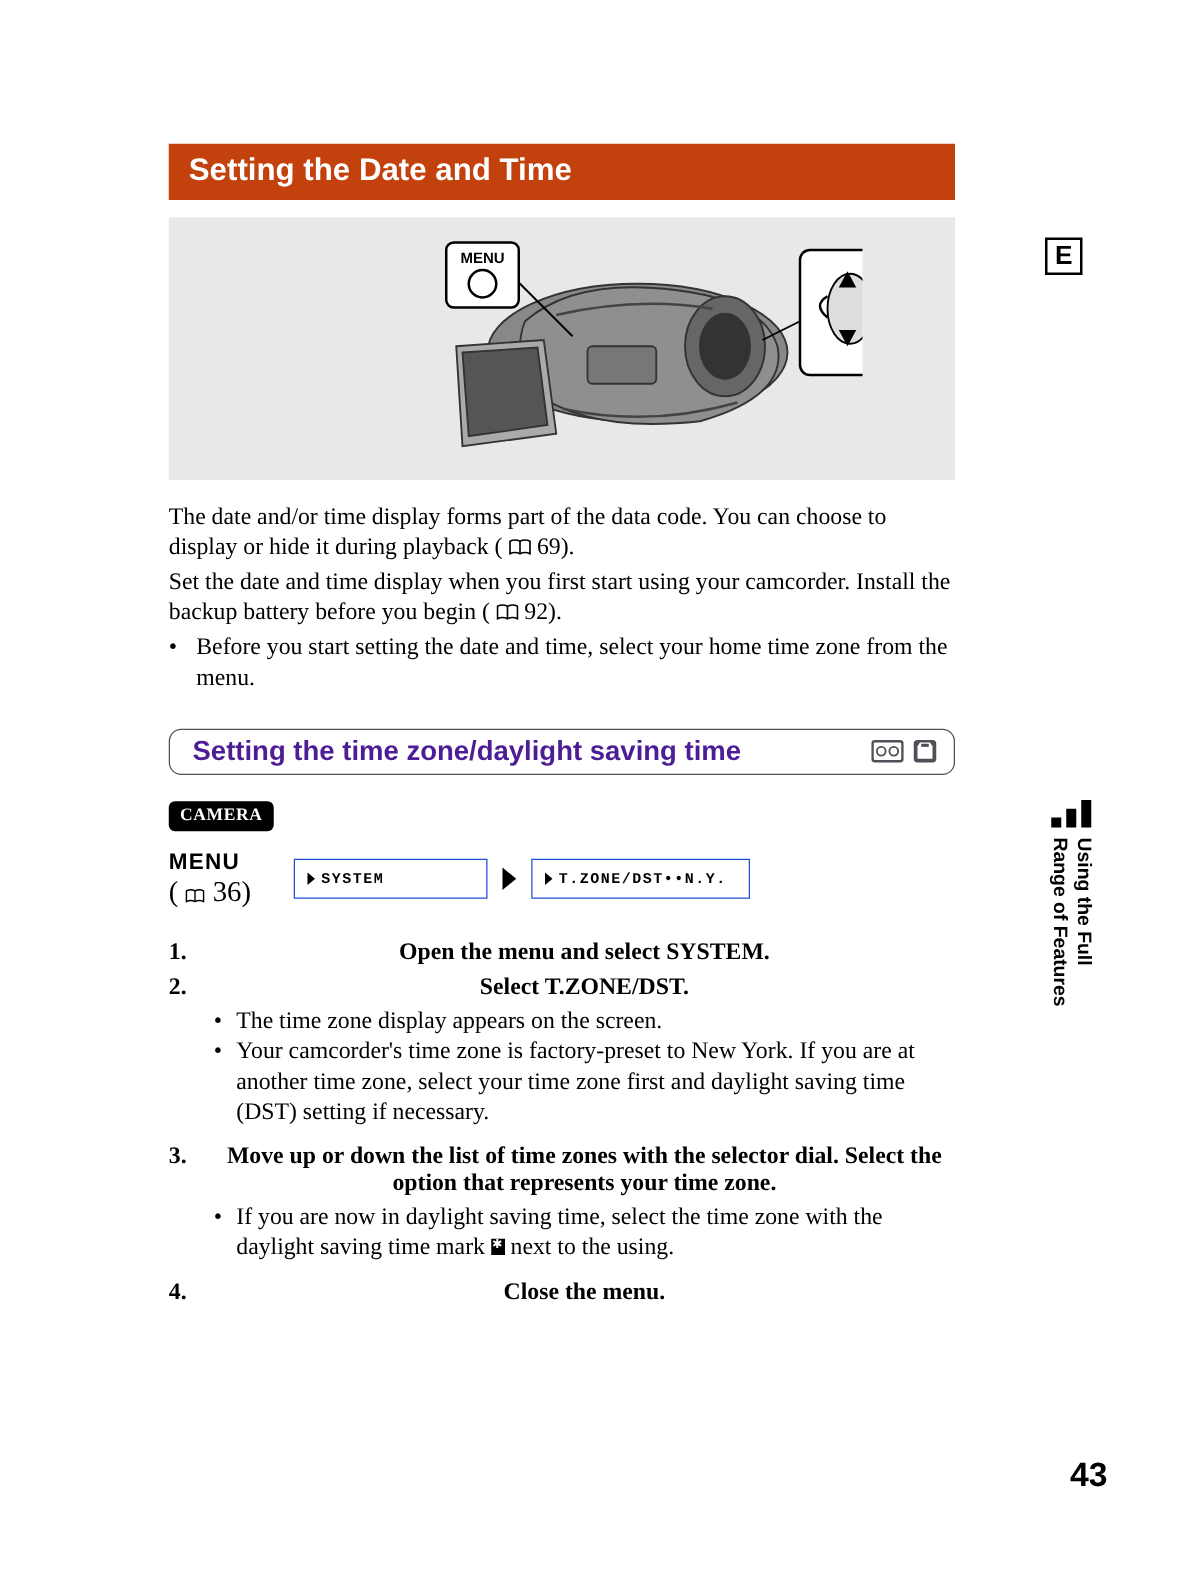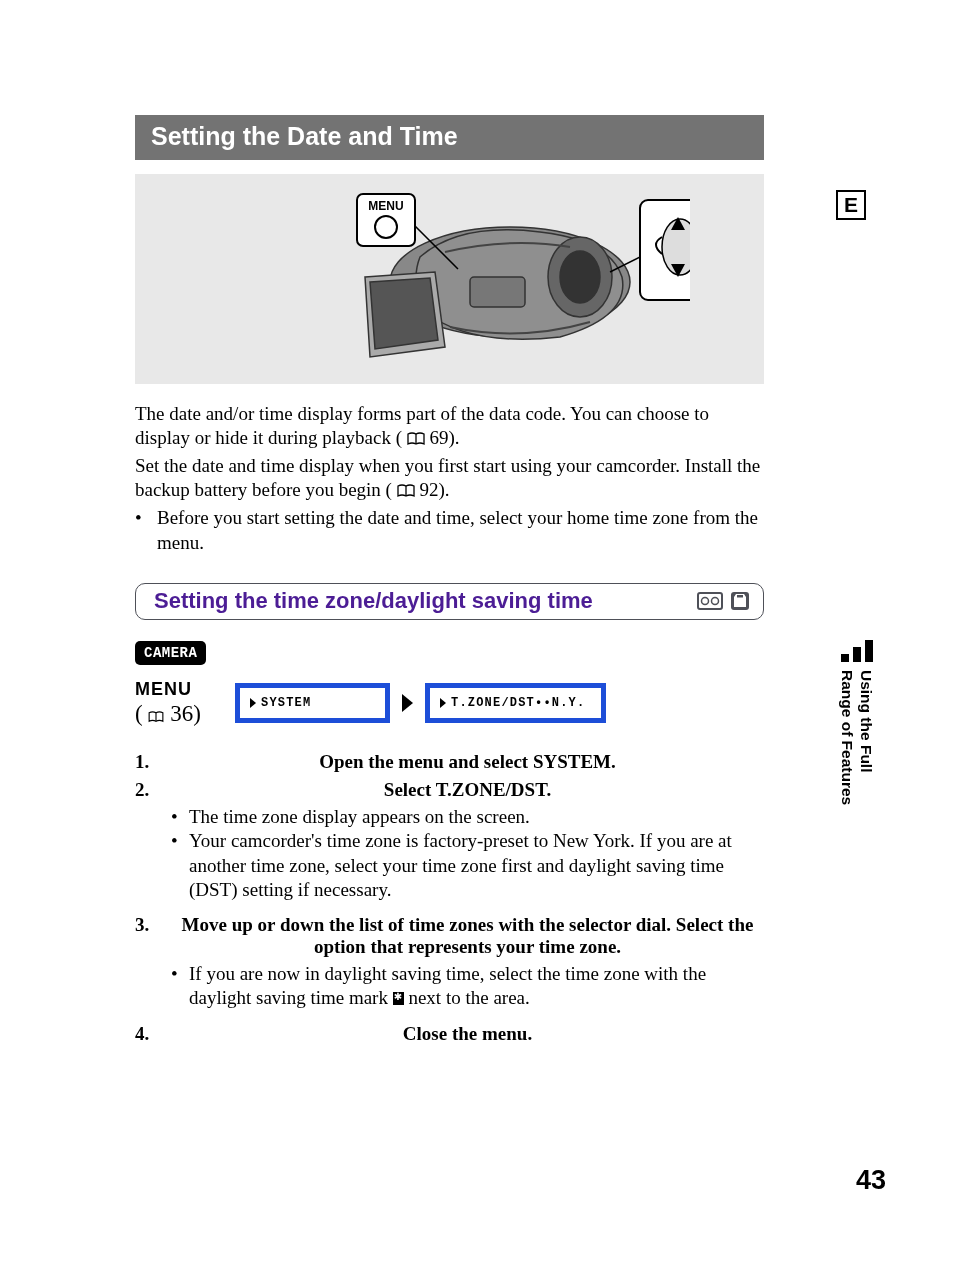--- a/index.html
+++ b/index.html
@@ -10,21 +10,21 @@
     font-size: 19px;
     color: #000;
     background: #fff;
     position: relative;
   }
   .page {
     padding: 115px 60px 40px 135px;
     position: relative;
   }
   .title-bar {
-    background: #737373;
+    background: #c2410c;
     color: #fff;
     font-family: Arial, Helvetica, sans-serif;
     font-weight: bold;
     font-size: 25px;
     padding: 7px 16px 9px 16px;
     margin-right: 130px;
     margin-bottom: 14px;
   }
   .hero {
     background: #e8e8e8;
@@ -87,21 +87,21 @@
   .sub-head-icons {
     display: flex;
     gap: 6px;
     align-items: center;
   }
   .mode-row { margin-top: 20px; }
   .mode-badge {
     display: inline-block;
     background: #000;
     color: #fff;
-    font-family: Liberation Mono, monospace;
+    font-family: Liberation Serif, serif;
     font-weight: bold;
     font-size: 14px;
     padding: 4px 9px;
     border-radius: 5px;
     letter-spacing: 0.5px;
   }
   .nav-row {
     margin-top: 14px;
     display: flex;
     align-items: center;
@@ -114,21 +114,21 @@
     font-family: Arial, Helvetica, sans-serif;
     font-weight: 900;
     font-size: 18px;
     letter-spacing: 1px;
   }
   .menu-ref {
     font-size: 23px;
     margin-top: 1px;
   }
   .nav-box {
-    border: 5px solid #1d4ed8;
+    border: 1px solid #1d4ed8;
     padding: 8px 16px 8px 10px;
     font-family: 'Courier New', monospace;
     font-weight: bold;
     font-size: 12px;
     letter-spacing: 1.2px;
     min-width: 155px;
     display: flex;
     align-items: center;
   }
   .nav-box.wide { min-width: 175px; }
@@ -372,21 +372,21 @@
     <li class="step">
       <div class="step-num">3.</div>
       <div class="step-body">
         <div class="step-title">Move up or down the list of time zones with the selector dial. Select the option that represents your time zone.</div>
         <div class="sub-list">
           <div class="row">
               <div class="dot">•</div>
             <div>
               <span>If you are now in daylight saving time, select the time zone with the daylight saving time mark </span>
               <span class="dst-mark"></span>
-              <span> next to the area.</span>
+              <span> next to the using.</span>
             </div>
           </div>
         </div>
       </div>
     </li>
     <li class="step">
       <div class="step-num">4.</div>
       <div class="step-body">
         <div class="step-title">Close the menu.</div>
       </div>

